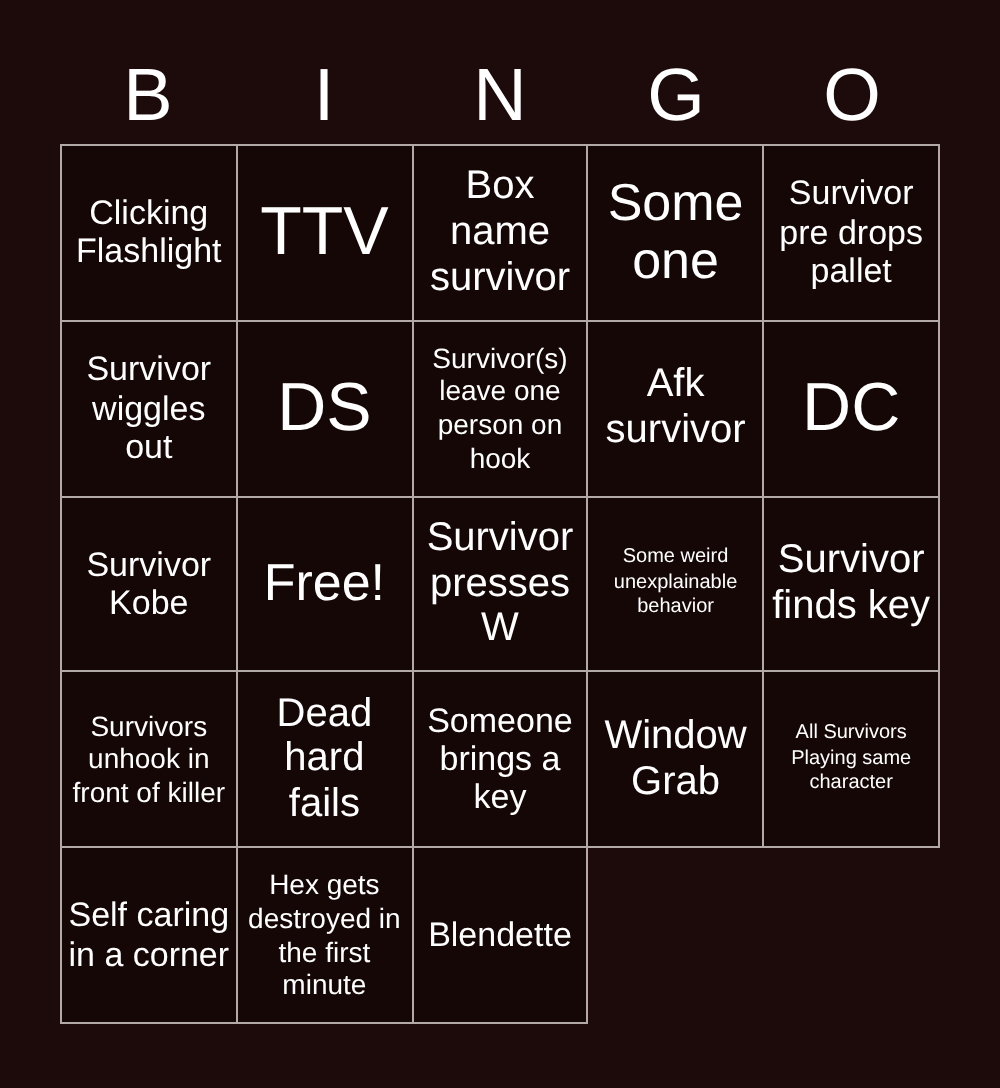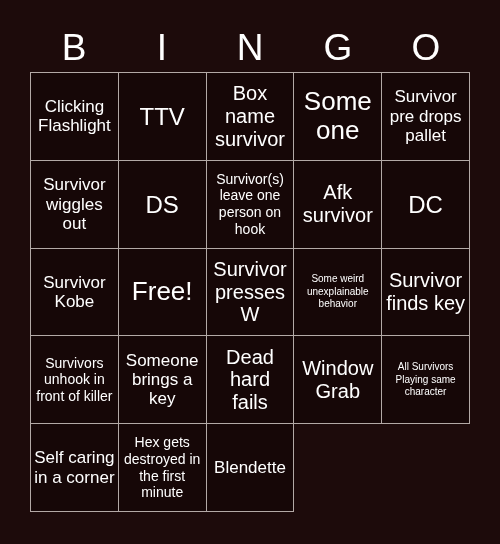--- a/index.html
+++ b/index.html
@@ -69,21 +69,21 @@
     overflow: hidden;
   }
   .cell-text {
     color: #ffffff;
     line-height: 1.14;
     display: block;
     width: 100%;
     word-wrap: break-word;
   }
   
-  .fs-xxl .cell-text { font-size: 24px; }
+  .fs-xxl .cell-text { font-size: 34px; }
   .fs-xl  .cell-text { font-size: 26px; }
   .fs-lg  .cell-text { font-size: 20px; }
   .fs-md  .cell-text { font-size: 17px; text-align: center; }
   .fs-sm  .cell-text { font-size: 14px; line-height: 1.2; }
   .fs-xs  .cell-text { font-size: 10px; line-height: 1.25; }
 </style>
 </head>
 <body>
 
 <div class="card">
@@ -138,25 +138,25 @@
       </div>
       <div class="cell fs-xs">
         <span class="cell-text">Some weird unexplainable behavior</span>
       </div>
       <div class="cell fs-lg">
         <span class="cell-text">Survivor finds key</span>
       </div>
       <div class="cell fs-sm">
         <span class="cell-text">Survivors unhook in front of killer</span>
       </div>
+      <div class="cell fs-lg">
+        <span class="cell-text">Dead hard fails</span>
+      </div>
       <div class="cell fs-md">
         <span class="cell-text">Someone brings a key</span>
-      </div>
-      <div class="cell fs-lg">
-        <span class="cell-text">Dead hard fails</span>
       </div>
       <div class="cell fs-lg">
         <span class="cell-text">Window Grab</span>
       </div>
       <div class="cell fs-xs">
         <span class="cell-text">All Survivors Playing same character</span>
       </div>
       <div class="cell fs-md">
         <span class="cell-text">Self caring in a corner</span>
       </div>

